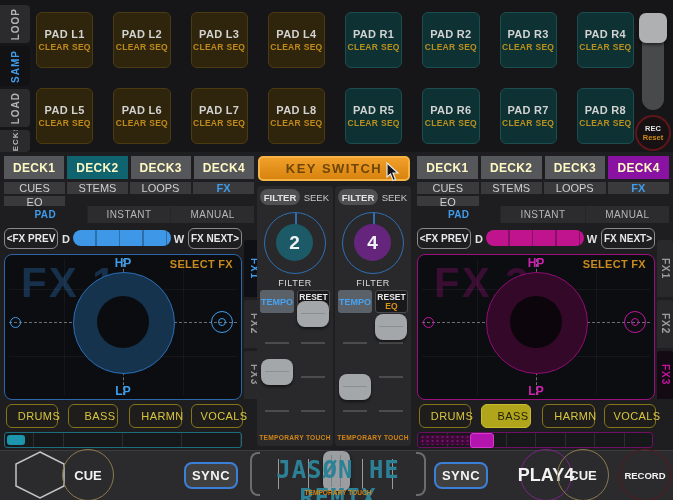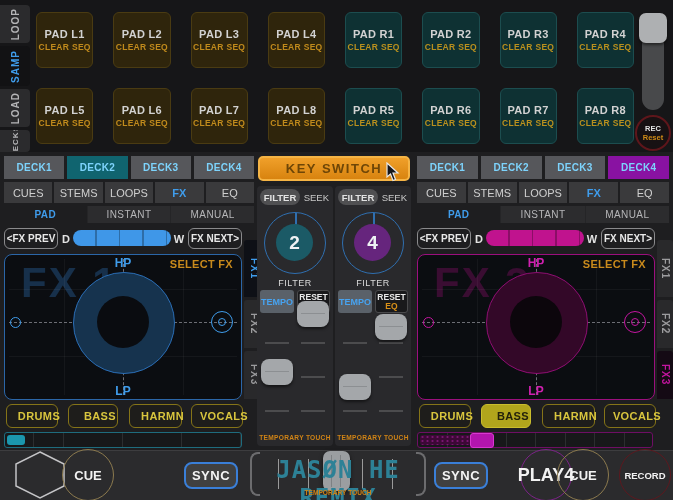--- a/index.html
+++ b/index.html
@@ -34,25 +34,25 @@
   .vslider-track{left:642px;top:16px;width:22px;height:94px;background:#48494b;border-radius:11px;}
   .vslider-thumb{left:639px;top:13px;width:28px;height:30px;background:#aeb0b2;border-radius:7px;
      box-shadow:0 2px 3px rgba(0,0,0,.5);}
   .recbtn{left:635px;top:115px;width:36px;height:36px;border-radius:50%;border:2px solid #5e161b;
      background:#171113;flex-direction:column;cursor:pointer;box-sizing:border-box;}
   .recbtn .r1{font-size:7.5px;font-weight:bold;color:#e4e4e4;line-height:8px;}
   .recbtn .r2{font-size:7.5px;font-weight:bold;color:#cf8b16;line-height:9px;}
 
   
   .decktabs{top:156px;height:23px;display:grid;grid-template-columns:repeat(4,1fr);gap:3px;}
-  .dtab{background:#56575b;border-radius:0;font-size:10px;font-weight:bold;color:#7dd3fc;
+  .dtab{background:#56575b;border-radius:0;font-size:12px;font-weight:bold;color:#fef9c3;
      letter-spacing:.3px;cursor:pointer;}
   .dtab.teal{background:#10646f;}
   .dtab.purple{background:#8912a2;}
-  .subtabs{top:182px;height:21px;display:grid;grid-template-columns:repeat(5,1fr);gap:2px;}
+  .subtabs{top:182px;height:21px;display:grid;grid-template-columns:repeat(4,1fr);gap:2px;}
   .stab{background:#3a3a3c;font-size:11px;color:#cfcfcf;cursor:pointer;}
   .stab.on{color:#3f9ceb;font-weight:bold;}
   .modetabs{top:206px;height:17px;display:grid;grid-template-columns:repeat(3,1fr);gap:1px;background:#252527;}
   .mtab{background:#2c2c2e;font-size:10px;color:#b6b6b8;letter-spacing:.4px;cursor:pointer;}
   .mtab.on{background:#1e1e20;color:#3f9ceb;font-weight:bold;}
 
   
   .fxbtn{top:228px;height:21px;border:1.5px solid #8a8a8c;border-radius:6px;background:transparent;
      font-size:10px;font-weight:bold;color:#e8e8e8;cursor:pointer;box-sizing:border-box;}
   .dwlabel{top:228px;height:21px;font-size:11px;font-weight:bold;color:#e2e2e2;}
@@ -78,21 +78,21 @@
   
   .fxstrip-tab{border-radius:3px 3px 0 0;cursor:pointer;background:#29292b;}
   .fxstrip-tab span{writing-mode:vertical-rl;font-size:10px;font-weight:bold;letter-spacing:1px;color:#9c9c9e;}
   .fxstrip-tab.onblue{background:#0e1016;}
   .fxstrip-tab.onblue span{color:#3f9ceb;}
   .fxstrip-tab.onpink{background:#140a14;}
   .fxstrip-tab.onpink span{color:#c415a0;}
 
   
   .stem{top:404px;height:24px;border:1.5px solid #857418;border-radius:6px;background:rgba(30,28,10,.25);
-     font-size:11px;font-weight:bold;color:#d8c53e;letter-spacing:.4px;cursor:pointer;box-sizing:border-box;padding-left:14px;}
+     font-size:11px;font-weight:normal;color:#d8c53e;letter-spacing:.4px;cursor:pointer;box-sizing:border-box;padding-left:14px;}
   .stem.on{background:#b1a51c;border-color:#cabd2d;color:#23210b;}
 
   
   .pitch{top:432px;height:16px;border-radius:3px;background:#17181a;box-sizing:border-box;
      background-image:repeating-linear-gradient(90deg,transparent 0 28.5px,#2c2e30 28.5px 29.5px);}
   .pitch.blue{border:1.5px solid #1e6c7e;}
   .pitch.pink{border:1.5px solid #6e0e64;}
 
   
   .keyswitch{left:258px;top:156px;width:152px;height:25px;border-radius:5px;box-sizing:border-box;

